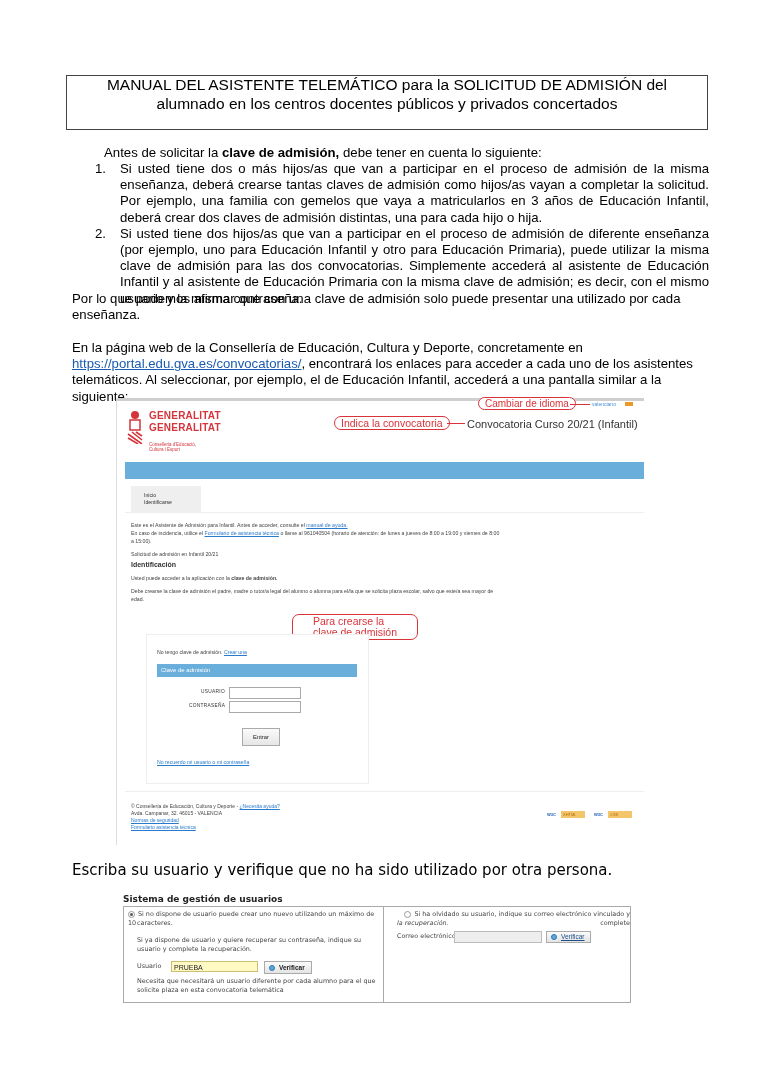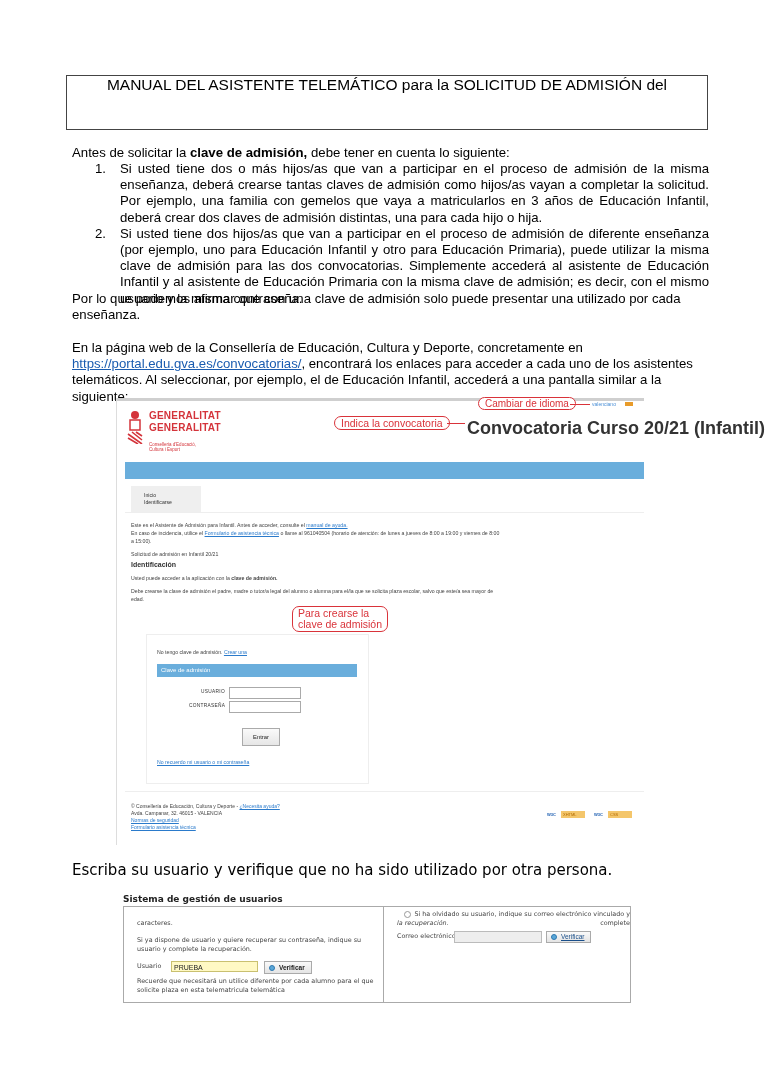--- a/index.html
+++ b/index.html
@@ -1,33 +1,33 @@
 <!DOCTYPE html>
 <html><head>
   <meta charset="utf-8">
   <style>
     html, body { margin: 0; padding: 0; background: #ffffff; }
     body { width: 768px; height: 1087px; position: relative; overflow: hidden; font-family: "Liberation Sans", sans-serif; color: #000; }
     .title-box { position: absolute; left: 66px; top: 75px; width: 642px; height: 55px; border: 1px solid #444; text-align: center; font-size: 15.5px; line-height: 18.5px; padding-top: 0px; box-sizing: border-box; }
     .title-box div { white-space: nowrap; }
     .body-text { position: absolute; left: 72px; width: 636px; font-size: 13.2px; line-height: 16.2px; }
-    .intro { top: 145px; }
+    .intro { top: 145px; margin-left: 32px; }
     .list { position: absolute; left: 95px; width: 614px; font-size: 13.2px; line-height: 16.2px; margin: 0; padding: 0; list-style: none; text-align: justify; }
     .list li { position: relative; padding-left: 25px; }
     .list li .num { position: absolute; left: 0; }
     .link { color: #1a5cb0; text-decoration: underline; }
     .shot { position: absolute; left: 116px; top: 398px; width: 527px; height: 447px; background: #fff; border-left: 1px solid #ddd; }
     .shot .topbar { position: absolute; left: 0; top: 0; width: 527px; height: 3px; background: #cfcfcf; }
     .shot .logo { position: absolute; left: 10px; top: 12px; width: 100px; height: 50px; }
     .logo-emblem { position: absolute; left: 0; top: 0; width: 16px; height: 34px; }
     .logo-title { position: absolute; left: 22px; top: 0; color: #d4343b; font-weight: bold; font-size: 10px; line-height: 12px; letter-spacing: 0.2px; }
     .logo-sub { position: absolute; left: 22px; top: 32px; color: #d4343b; font-size: 4.5px; line-height: 5px; }
     .bubble { position: absolute; border: 1.3px solid #d9333a; border-radius: 7px; color: #d9333a; font-size: 10.5px; line-height: 12px; padding: 0 6px; background: #fff; white-space: nowrap; }
     .bubble-line { position: absolute; height: 1.3px; background: #d9333a; }
-    .convocatoria { position: absolute; left: 350px; top: 20px; font-size: 18px; font-weight: bold; color: #333; white-space: nowrap; }
+    .convocatoria { position: absolute; left: 350px; top: 20px; font-size: 11px; font-weight: normal; color: #333; white-space: nowrap; }
     .lang { position: absolute; left: 475px; top: 3px; font-size: 5px; color: #4a8fd6; }
     .flag { position: absolute; left: 508px; top: 4px; width: 8px; height: 4px; background: #e89b2a; }
     .blue-bar { position: absolute; left: 8px; top: 64px; width: 519px; height: 17px; background: #6aaedc; }
     .breadcrumb { position: absolute; left: 8px; top: 88px; width: 519px; height: 26px; border-bottom: 1px solid #eee; }
     .crumb-box { position: absolute; left: 6px; top: 0; width: 70px; height: 26px; background: #efefef; font-size: 5.2px; line-height: 7px; color: #333; padding-left: 13px; padding-top: 6px; box-sizing: border-box; }
     .shot-text { position: absolute; left: 14px; font-size: 5.2px; line-height: 7.2px; color: #444; white-space: nowrap; }
     .shot-link { color: #2a7acb; text-decoration: underline; }
     .shot-h { position: absolute; left: 14px; font-size: 7px; font-weight: bold; color: #333; }
     .login-panel { position: absolute; left: 29px; top: 236px; width: 221px; height: 148px; border: 1px solid #eee; background: #fff; }
     .clave-bar { position: absolute; left: 10px; top: 29px; width: 200px; height: 13px; background: #6aaedc; color: #fff; font-size: 6px; line-height: 13px; padding-left: 4px; box-sizing: border-box; }
@@ -50,20 +50,21 @@
     .usr-input { position: absolute; left: 47px; top: 54px; width: 87px; height: 11px; background: #fff9c4; border: 1px solid #c9c070; font-family: "Liberation Sans", sans-serif; font-size: 7px; line-height: 11px; padding-left: 2px; box-sizing: border-box; color: #222; }
     .verif-btn { position: absolute; height: 11px; border: 1px solid #aaa; background: linear-gradient(#fafafa, #e4e4e4); font-family: "Liberation Sans", sans-serif; font-size: 6.5px; line-height: 11px; padding: 0 6px 0 4px; color: #222; font-weight: bold; }
     .verif-btn .dot { display: inline-block; width: 6px; height: 6px; border-radius: 50%; background: #5aa7d8; border: 1px solid #2f78b0; margin-right: 4px; vertical-align: -1px; box-sizing: border-box; }
     .email-input { position: absolute; left: 70px; top: 24px; width: 86px; height: 10px; background: #eee; border: 1px solid #bbb; }
   </style>
 </head>
 <body>
 
 <div class="title-box">
   <div>MANUAL DEL ASISTENTE TELEMÁTICO para la SOLICITUD DE ADMISIÓN del</div>
+  <div>alumnado en los centros docentes públicos y privados concertados</div>
 </div>
 
 <div class="body-text intro">
   <span>Antes de solicitar la </span><b>clave de admisión,</b><span> debe tener en cuenta lo siguiente:</span>
 </div>
 
 <ol class="list" style="top:161px;">
   <li>
     <span class="num">1.</span>
     <span>Si usted tiene dos o más hijos/as que van a participar en el proceso de admisión de la misma enseñanza, deberá crearse tantas claves de admisión como hijos/as vayan a completar la solicitud. Por ejemplo, una familia con gemelos que vaya a matricularlos en 3 años de Educación Infantil, deberá crear dos claves de admisión distintas, una para cada hijo o hija.</span>
@@ -125,21 +126,21 @@
   </div>
   <div class="shot-text" style="top:140px;">a 15:00).</div>
   <div class="shot-text" style="top:153px;">Solicitud de admisión en Infantil 20/21</div>
   <div class="shot-h" style="top:163px;">Identificación</div>
   <div class="shot-text" style="top:177px;">
     <span>Usted puede acceder a la aplicación con la </span><b>clave de admisión.</b>
   </div>
   <div class="shot-text" style="top:190px;">Debe crearse la clave de admisión el padre, madre o tutor/a legal del alumno o alumna para el/la que se solicita plaza escolar, salvo que este/a sea mayor de</div>
   <div class="shot-text" style="top:198px;">edad.</div>
 
-  <div class="bubble" style="left:175px; top:208px; line-height:11px; padding:1px 5px;">
+  <div class="bubble" style="left:175px; top:216px; line-height:11px; padding:1px 20px;">
     <div>Para crearse la</div>
     <div>clave de admisión</div>
   </div>
   <svg style="position:absolute; left:148px; top:236px; width:30px; height:20px;" viewBox="0 0 30 20">
     <line x1="28" y1="2" x2="4" y2="18" stroke="#d9333a" stroke-width="1.3"></line>
   </svg>
 
   <div class="login-panel">
     <div class="shot-text" style="left:10px; top:14px;">
       <span>No tengo clave de admisión. </span><span class="shot-link">Crear una</span>
@@ -166,30 +167,33 @@
   <div class="w3c" style="left:477px;">
     <span class="w">W3C</span><span class="b">CSS</span>
   </div>
 </div>
 
 <div class="escriba">Escriba su usuario y verifique que no ha sido utilizado por otra persona.</div>
 
 <div class="gest-title">Sistema de gestión de usuarios</div>
 <div class="gest-box">
   <div class="gest-left">
+    <div class="g-txt" style="left:4px; top:3px;">
+      <span class="radio on"></span><span>Si no dispone de usuario puede crear uno nuevo utilizando un máximo de 10</span>
+    </div>
     <div class="g-txt" style="left:13px; top:12px;">caracteres.</div>
     <div class="g-txt" style="left:13px; top:29px;">Si ya dispone de usuario y quiere recuperar su contraseña, indique su</div>
     <div class="g-txt" style="left:13px; top:38px;">usuario y complete la recuperación.</div>
     <div class="g-txt" style="left:13px; top:55px;">Usuario</div>
     <div class="usr-input">PRUEBA</div>
     <div class="verif-btn" style="left:140px; top:54px;">
       <span class="dot"></span><span>Verificar</span>
     </div>
-    <div class="g-txt" style="left:13px; top:70px;">Recuerde que necesitará un utilice diferente por cada alumno para el que</div>
-    <div class="g-txt" style="left:13px; top:79px;">solicite plaza en esta telematricula telemática</div>
+    <div class="g-txt" style="left:13px; top:70px;">Necesita que necesitará un usuario diferente por cada alumno para el que</div>
+    <div class="g-txt" style="left:13px; top:79px;">solicite plaza en esta convocatoria telemática</div>
   </div>
   <div class="gest-right">
     <div class="g-txt" style="left:4px; top:3px;">
       <span class="radio"></span><span>Si ha olvidado su usuario, indique su correo electrónico vinculado y complete</span>
     </div>
     <div class="g-txt" style="left:13px; top:12px;font-style:italic;">la recuperación.</div>
     <div class="g-txt" style="left:13px; top:25px;">Correo electrónico</div>
     <div class="email-input"></div>
     <div class="verif-btn" style="left:162px; top:24px; height:10px; line-height:10px; font-weight:normal; text-decoration:underline; color:#1a4f8a;">
       <span class="dot"></span><span>Verificar</span>

